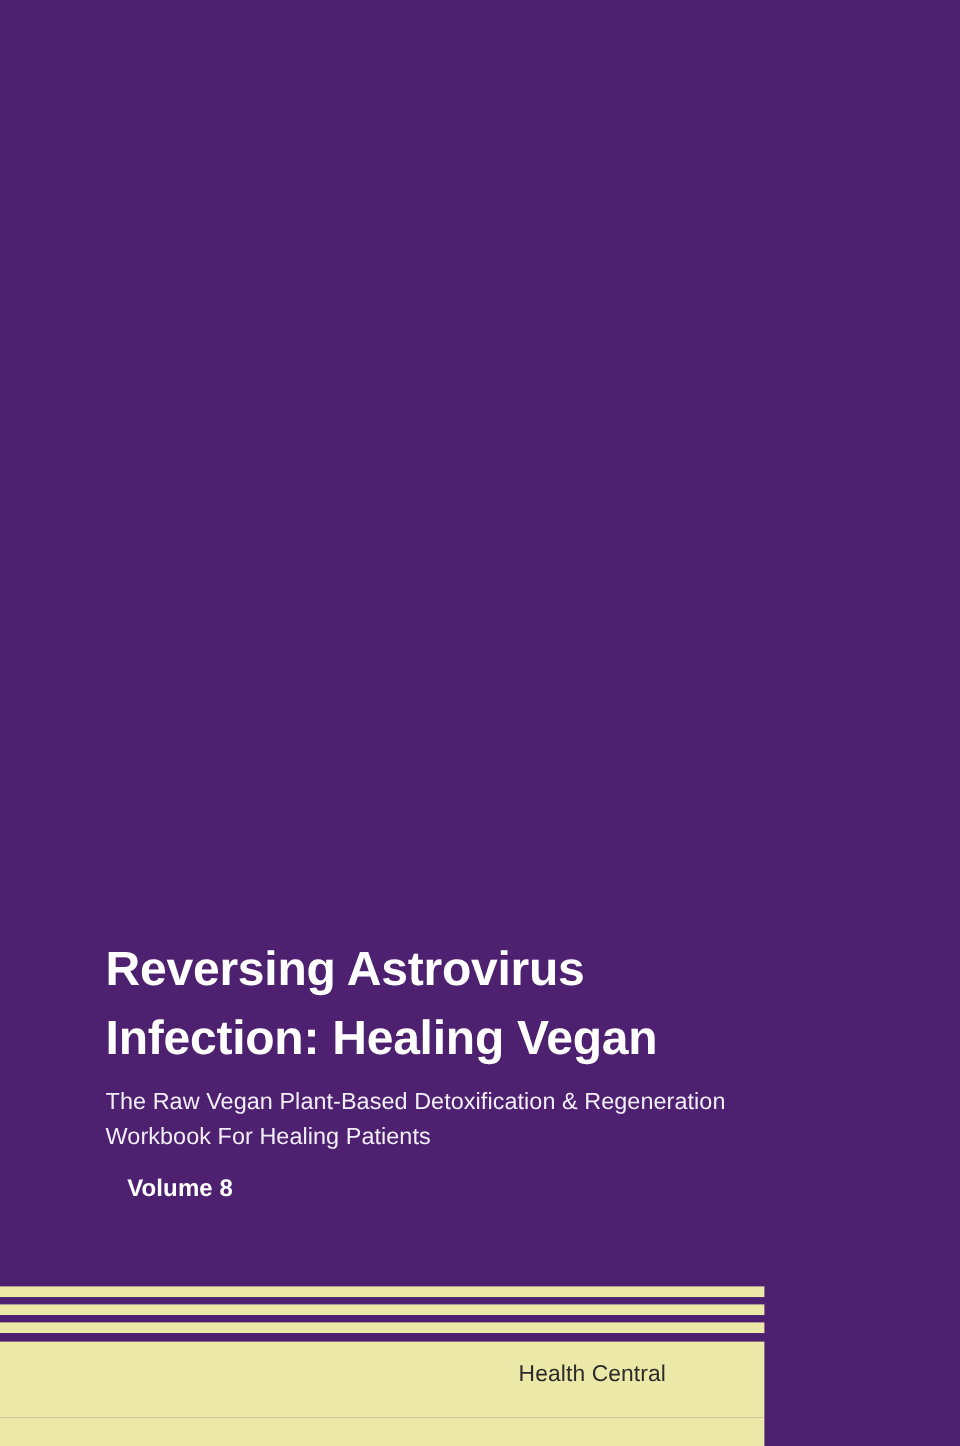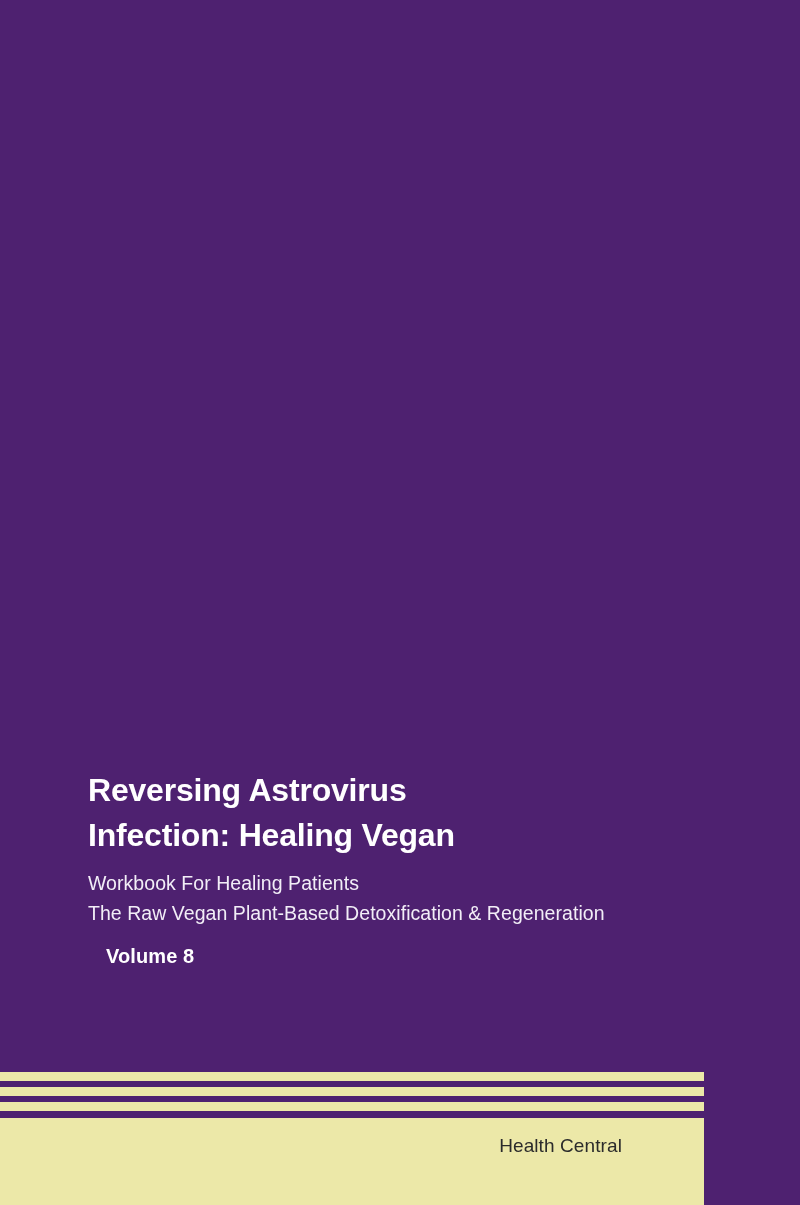--- a/index.html
+++ b/index.html
@@ -21,46 +21,46 @@
     box-sizing: border-box;
   }
   .title-block {
     position: absolute;
     left: 88px;
     top: 768px;
     width: 630px;
   }
   .book-title {
     color: #ffffff;
-    font-size: 32px;
+    font-size: 40px;
     font-weight: bold;
     line-height: 1.42;
     letter-spacing: -0.2px;
-    margin: 0 0 10px 0;
+    margin: 12px 0 10px 0;
   }
   .book-subtitle {
     color: #f2eef7;
     font-size: 19.5px;
     font-weight: normal;
     line-height: 1.52;
     margin: 0;
     letter-spacing: 0.05px;
   }
   .book-volume {
     color: #ffffff;
     font-size: 20px;
     font-weight: bold;
     margin: 17px 0 0 18px;
     letter-spacing: 0.1px;
   }
   .stripes {
     position: absolute;
     left: 0;
     bottom: 0;
-    width: 704px;
+    width: 637px;
   }
   .stripe {
     width: 100%;
   }
   .stripe-light {
     background: #ece8a8;
   }
   .stripe-dark {
     background: #4e2170;
   }
@@ -92,22 +92,22 @@
 </head>
 <body>
 
 <div class="cover">
 
   <div class="title-block">
     <div class="book-title">
       <span>Reversing Astrovirus</span><br>
       <span>Infection: Healing Vegan</span>
     </div>
+    <p class="book-subtitle">The Raw Vegan Plant-Based Detoxification &amp; Regeneration</p>
     <p class="book-subtitle">Workbook For Healing Patients</p>
-    <p class="book-subtitle">The Raw Vegan Plant-Based Detoxification &amp; Regeneration</p>
     <p class="book-volume">Volume 8</p>
   </div>
 
   <div class="stripes">
     <div class="stripe stripe-light s1"></div>
     <div class="stripe stripe-dark s2"></div>
     <div class="stripe stripe-light s3"></div>
     <div class="stripe stripe-dark s4"></div>
     <div class="stripe stripe-light s5"></div>
     <div class="stripe stripe-dark s6"></div>

